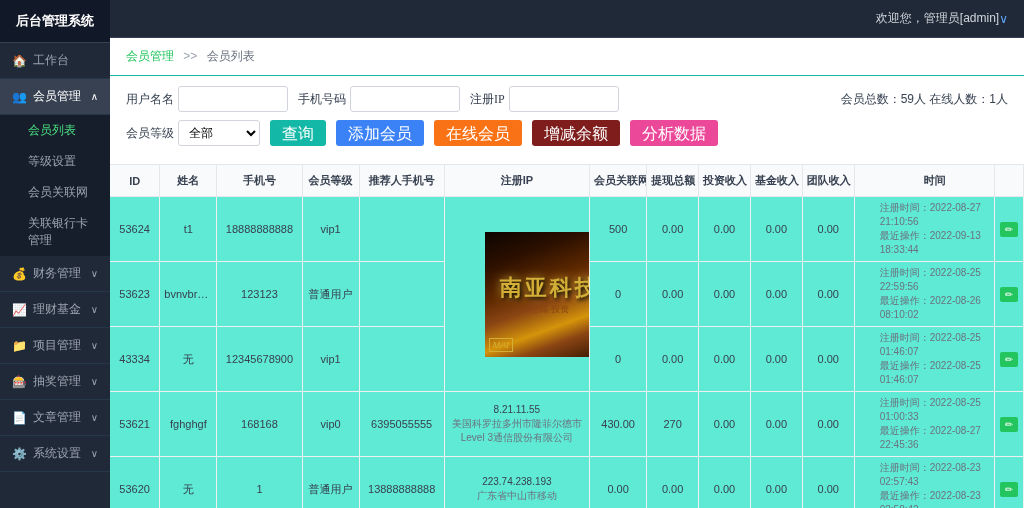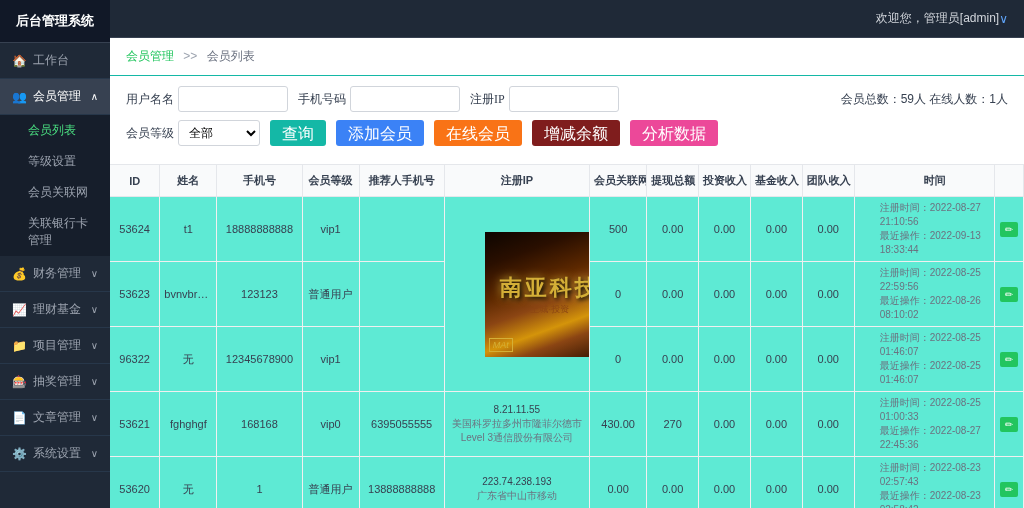--- a/index.html
+++ b/index.html
@@ -232,21 +232,21 @@
               <td class="col-invest">0.00</td>
               <td class="col-fund">0.00</td>
               <td class="col-team">0.00</td>
               <td class="col-time time-cell">
                 <div><span style="color:#6b7280;">注册时间：2022-08-25 22:59:56</span></div>
                 <div><span style="color:#6b7280;">最近操作：2022-08-26 08:10:02</span></div>
               </td>
               <td class="col-action"><button class="action-btn">✏</button></td>
             </tr>
             <tr>
-              <td class="col-id">96322</td>
+              <td class="col-id">43334</td>
               <td class="col-name">无</td>
               <td class="col-phone">12345678900</td>
               <td class="col-level">vip1</td>
               <td class="col-ref"></td>
               <td class="col-balance">0</td>
               <td class="col-withdraw">0.00</td>
               <td class="col-invest">0.00</td>
               <td class="col-fund">0.00</td>
               <td class="col-team">0.00</td>
               <td class="col-time time-cell">

